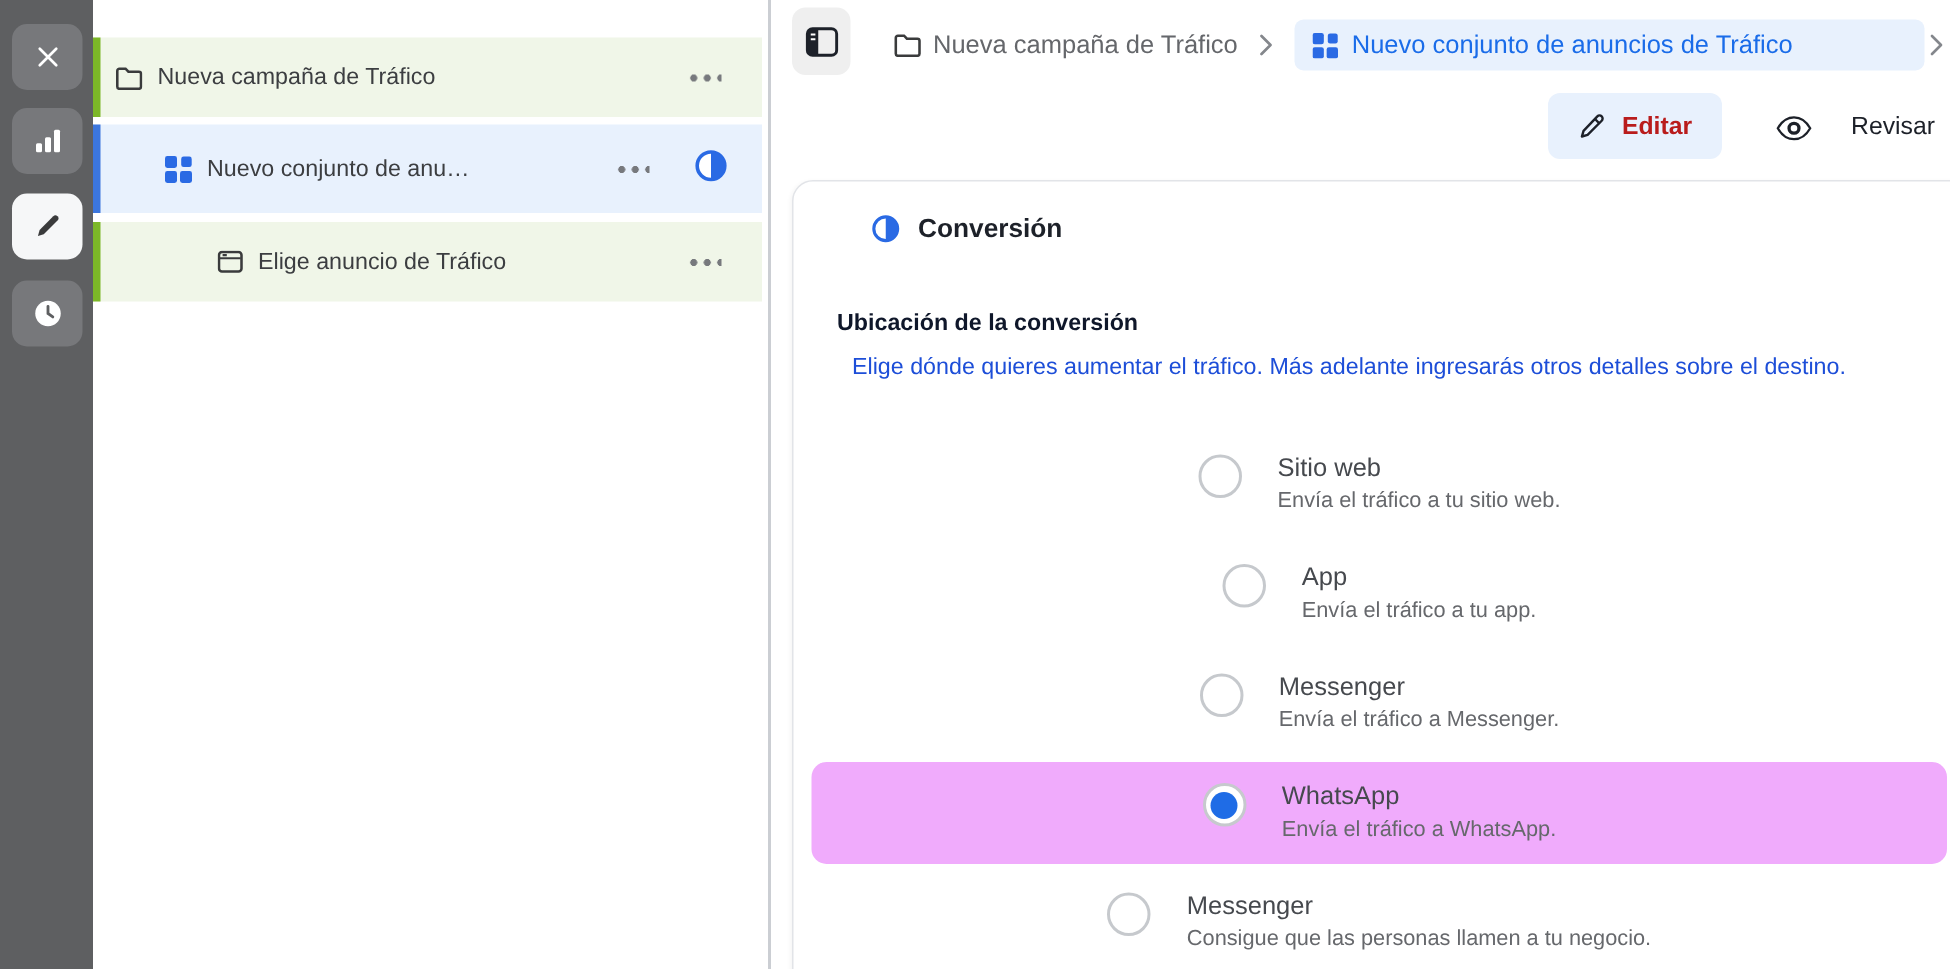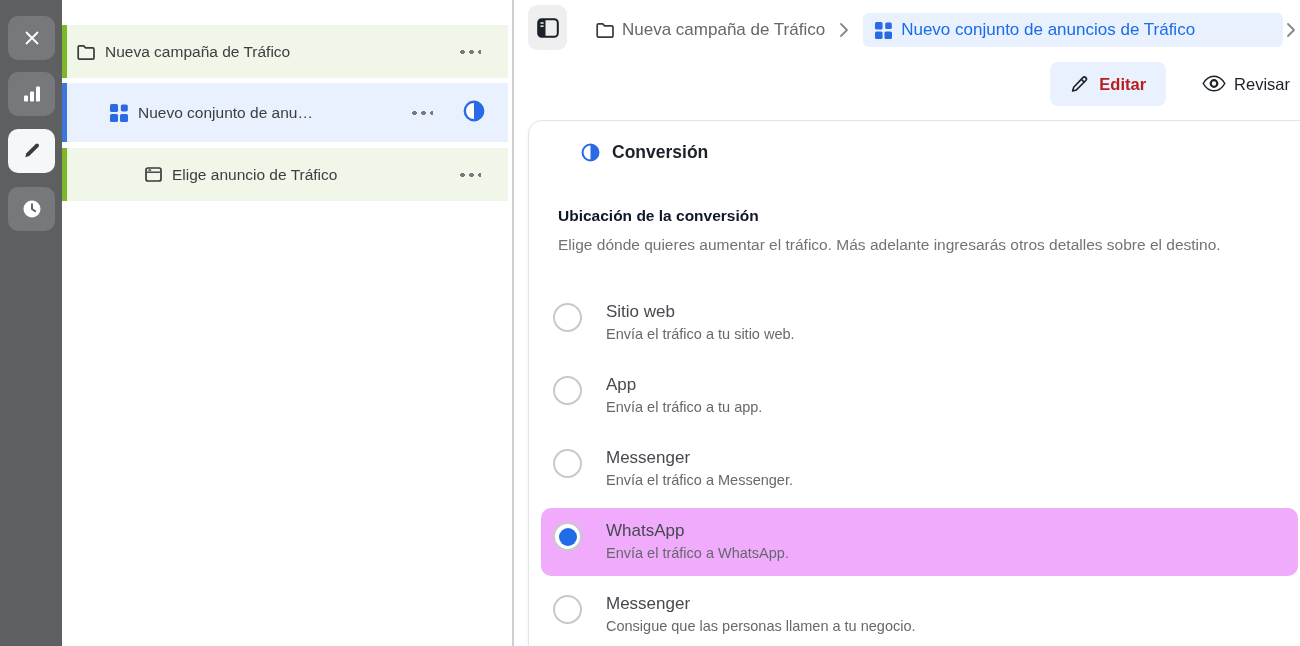--- a/index.html
+++ b/index.html
@@ -41,32 +41,32 @@
   .bc-sep { margin:0 14px; display:flex; align-items:center; }
   .bc-chip { display:flex; align-items:center; gap:9px; height:34px; padding:0 12px; min-width:420px;
              background:#e8f1fd; border-radius:6px; cursor:pointer; }
   .bc-chip-label { font-size:17px; color:#1a6ce9; white-space:nowrap; }
   .bc-sep-last { margin-left:auto; display:flex; align-items:center; padding-right:2px; }
 
   .actions { position:absolute; top:62px; right:10px; height:44px; display:flex; align-items:center; gap:36px; }
   .edit-btn { height:44px; padding:0 20px; border-radius:8px; background:#e8f1fd; display:flex;
               align-items:center; gap:10px; cursor:pointer; }
   .edit-label { font-size:16.5px; font-weight:bold; color:#b91c1c; }
-  .review-btn { display:flex; align-items:flex-start; gap:8px; cursor:pointer; }
+  .review-btn { display:flex; align-items:flex-end; gap:26px; cursor:pointer; }
   .review-label { font-size:16.5px; color:#1d2129; }
 
   
   .card { position:absolute; left:12px; top:120px; width:800px; height:540px; background:#fff;
           border:1px solid #e2e4e8; border-radius:14px 0 0 0; box-shadow:-1px 1px 3px rgba(0,0,0,0.04); }
   .section-head { position:absolute; left:52px; top:21px; display:flex; align-items:center; gap:12px; }
   .section-title { font-size:17.5px; font-weight:bold; color:#1d2129; }
   .sub-title { position:absolute; left:29px; top:86px; font-size:15.5px; font-weight:bold; color:#0f172a; }
-  .sub-desc { position:absolute; left:29px; top:112px; width:700px; font-size:15.5px; line-height:23px; color:#737373; }
+  .sub-desc { position:absolute; left:39px; top:112px; width:700px; font-size:15.5px; line-height:23px; color:#1d4ed8; }
   .options { position:absolute; left:12px; top:168px; width:757px; display:flex; flex-direction:column; gap:5px; }
-  .option { display:flex; gap:24px; padding:13px 12px 14px 12px; border-radius:10px; cursor:pointer; }
+  .option { display:flex; gap:24px; padding:13px 12px 14px 12px; border-radius:10px; cursor:pointer;justify-content:center; }
   .option.selected { background:#f0abfc; }
   .radio { width:29px; height:29px; flex:none; border:2px solid #c6c9cd; border-radius:50%;
            background:#fff; position:relative; margin-top:1px; cursor:pointer; }
   .option.selected .radio::after { content:''; position:absolute; inset:3.5px; background:#1f6ce6; border-radius:50%; }
   .option-label { font-size:17px; color:#46494e; line-height:20px; }
   .option-desc  { font-size:14.5px; color:#66686c; line-height:18px; margin-top:3px; }
 </style>
 </head>
 <body>
 

